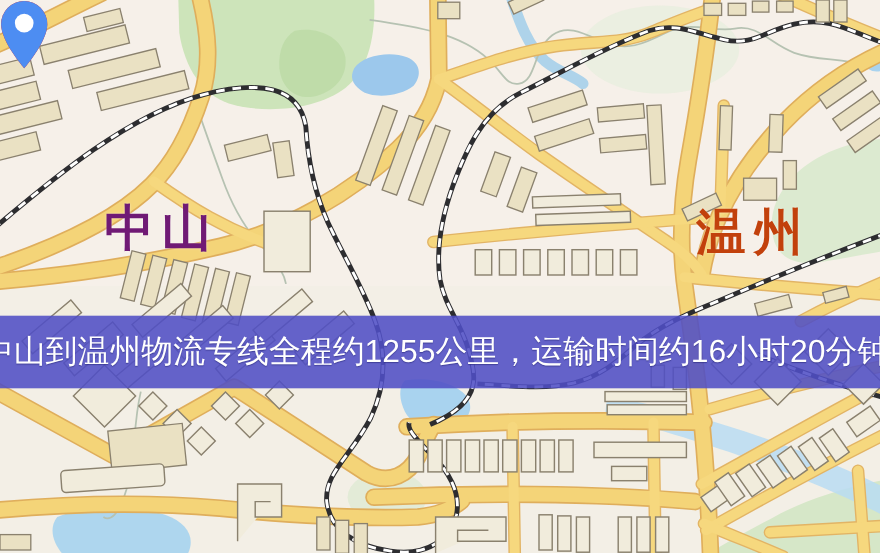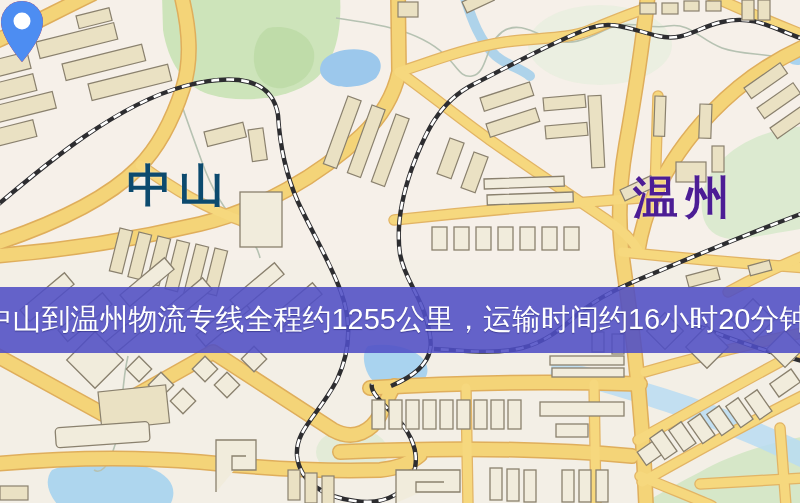--- a/index.html
+++ b/index.html
@@ -21,22 +21,22 @@
   .stream{fill:none;stroke:#b6c2b2;stroke-width:1.6;}
 
   
   .banner{position:absolute;left:0;top:287px;width:100%;height:66px;
           background:rgba(80,78,197,0.88);display:flex;align-items:center;
           justify-content:center;z-index:30;}
   .banner-text{color:#fff;font-size:29px;white-space:nowrap;letter-spacing:0px;
                text-shadow:0 1px 1px rgba(40,40,120,.6);}
   .city-label{position:absolute;font-weight:bold;font-size:45px;line-height:1;
               letter-spacing:7px;z-index:20;text-shadow:0 0 2px rgba(255,255,255,.55);}
-  .label-origin{left:95px;top:163px;color:#0c4a6e;margin-left:32px;}
-  .label-dest{left:633px;top:175px;color:#4c1d95;}
+  .label-origin{left:95px;top:185px;color:#701a75;}
+  .label-dest{left:633px;top:188px;color:#c2410c;}
   .pin{position:absolute;z-index:25;width:44px;height:64px;}
   .pin-origin{left:124px;top:109px;}
   .pin-dest{left:668px;top:103px;}
 </style>
 </head>
 <body>
 
 <div class="stage">
 
   <svg width="800" height="503" viewBox="0 0 800 503">

